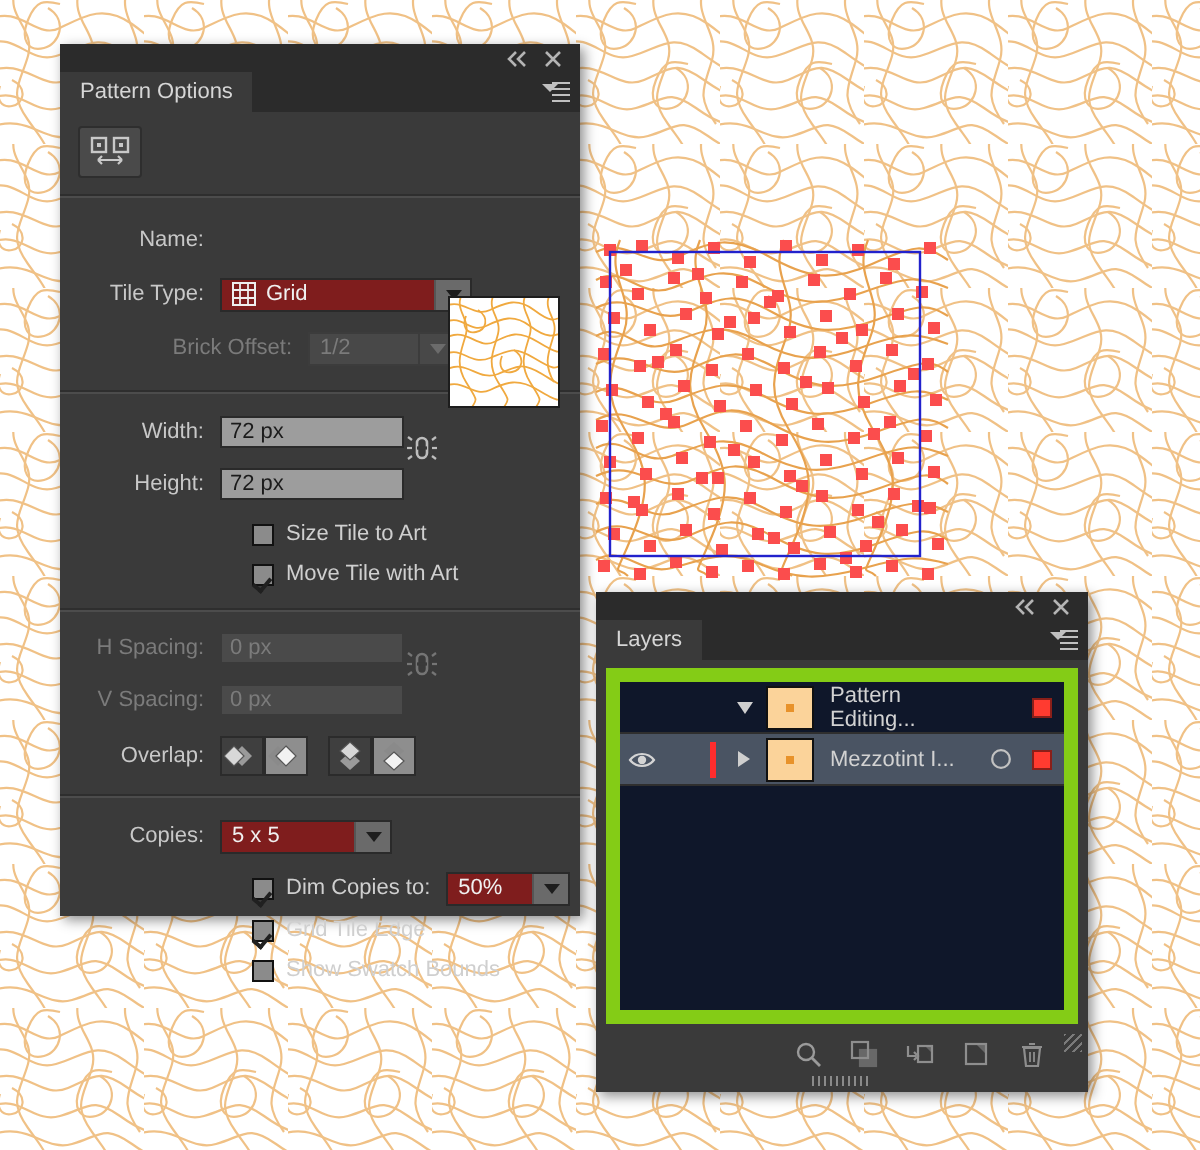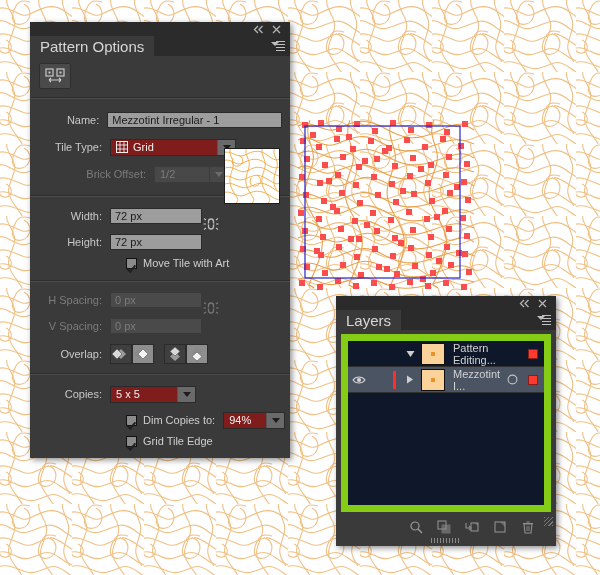--- a/index.html
+++ b/index.html
@@ -19,21 +19,21 @@
   #artwork{position:absolute;left:296px;top:118px;width:180px;height:172px;}
   #artwork svg{position:absolute;inset:0;}
 
   
   .panel{position:absolute;background:#3a3a3a;box-shadow:2px 2px 6px rgba(0,0,0,.45);}
   .panel-topbar{height:14px;background:#2b2b2b;position:relative;}
   .panel-topbar .ctrl{position:absolute;top:2px;width:12px;height:11px;
       display:flex;align-items:center;justify-content:center;color:#b4b4b4;font-size:9px;line-height:1;}
   .tabstrip{height:20px;background:#2b2b2b;display:flex;align-items:flex-end;position:relative;}
   .tab{height:20px;padding:0 10px;display:flex;align-items:center;color:#d6d6d6;
-       font-size:15px;background:#3a3a3a;}
+       font-size:11px;background:#3a3a3a;}
   .tab.inactive{background:#2b2b2b;flex:1;}
   .panel-menu{position:absolute;right:5px;top:4px;width:14px;height:12px;}
   .panel-menu .l{position:absolute;right:0;height:1px;background:#c0c0c0;}
   .panel-menu .tri{position:absolute;left:0;top:2px;width:0;height:0;
       border-left:4px solid transparent;border-right:4px solid transparent;border-top:4px solid #c0c0c0;}
 
   
   #pattern-options{left:30px;top:22px;width:260px;height:436px;}
   #po-body{padding:0;color:#c8c8c8;}
   .tile-tool-row{padding:7px 0 6px 9px;}
@@ -70,21 +70,21 @@
   .chkrow{display:flex;align-items:center;height:20px;padding-left:96px;color:#cfcfcf;font-size:11px;}
 
   .linkicon{position:absolute;width:18px;height:18px;}
   .ovl-group{display:flex;}
   .ovl-btn{width:22px;height:20px;background:#3f3f3f;border:1px solid #2b2b2b;
       display:flex;align-items:center;justify-content:center;box-sizing:border-box;}
   .ovl-btn.on{background:#8e8e8e;}
   .ovl-pair{display:flex;margin-right:10px;}
 
   
-  #layers-panel{left:298px;top:296px;width:220px;height:250px;margin-left:38px;}
+  #layers-panel{left:298px;top:296px;width:246px;height:250px;}
   .lp-body{background:#3a3a3a;padding:4px 5px 0 5px;}
   .lp-list{background:#0f172a;border:7px solid #84cc16;height:178px;box-sizing:border-box;}
   .layer-row{display:flex;align-items:center;height:26px;box-sizing:border-box;
       border-bottom:1px solid #2f2f2f;color:#cfcfcf;font-size:11px;}
   .layer-row.selected{background:#4a5463;}
   .lr-eye{width:22px;display:flex;align-items:center;justify-content:center;}
   .lr-lock{width:20px;}
   .lr-color{width:9px;display:flex;justify-content:center;}
   .lr-color span{width:3px;height:18px;background:#ff2d2d;display:block;}
   .lr-tri{width:22px;display:flex;align-items:center;justify-content:center;}
@@ -316,21 +316,20 @@
           <rect x="12" y="1" width="7" height="7" fill="none" stroke="#c9c9c9" stroke-width="1.2"></rect>
           <rect x="14.5" y="3.5" width="2" height="2" fill="#c9c9c9"></rect>
           <path d="M4 12 H16 M4 12 L6 10 M4 12 L6 14 M16 12 L14 10 M16 12 L14 14" stroke="#c9c9c9" stroke-width="1.1" fill="none"></path>
         </svg>
       </div>
     </div>
     <div class="hr"></div>
 
     <div class="row" style="margin-top:10px;">
       <div class="lbl">Name:</div>
-      <div class="fld" style="width:182px;">Mezzotint Irregular - 1</div>
     </div>
 
     <div class="row" style="margin-top:5px;">
       <div class="lbl">Tile Type:</div>
       <div class="sel" style="width:126px;">
         <span class="selval">
           <span class="grid-ico">
             <svg width="12" height="12" viewBox="0 0 12 12">
               <rect x="0.5" y="0.5" width="11" height="11" fill="none" stroke="#efefef" stroke-width="1"></rect>
               <path d="M4 0.5 V11.5 M8 0.5 V11.5 M0.5 4 H11.5 M0.5 8 H11.5" stroke="#efefef" stroke-width="0.9"></path>
@@ -395,20 +394,24 @@
               <path d="M4 9 L1.5 9"></path>
               <path d="M4 13 L2 14.5"></path>
             <path d="M14 5 L16 3.5"></path>
               <path d="M14 9 L16.5 9"></path>
               <path d="M14 13 L16 14.5"></path>
           </g>
         </svg>
       </div>
     </div>
 
+    <div class="chkrow" style="margin-top:4px;">
+      <span class="chk"></span>
+      <span>Size Tile to Art</span>
+    </div>
     <div class="chkrow">
       <span class="chk on"></span>
       <span>Move Tile with Art</span>
     </div>
 
     <div class="hr" style="margin:7px 0 0 0;"></div>
 
     <div class="row" style="margin-top:7px;">
       <div class="lbl dim">H Spacing:</div>
       <div class="fld dim" style="width:92px;">0 px</div>
@@ -479,31 +482,35 @@
             <i></i>
           </span>
       </div>
     </div>
 
     <div class="chkrow" style="margin-top:4px;height:22px;">
       <span class="chk on"></span>
       <span>Dim Copies to:</span>
       <span class="sel" style="width:62px;margin-left:8px;">
         <span class="selval">
-            <span>94%</span>
+            <span>50%</span>
           </span>
         <span class="arrowbox">
             <i></i>
           </span>
       </span>
     </div>
 
     <div class="chkrow">
       <span class="chk on"></span>
       <span>Grid Tile Edge</span>
+    </div>
+    <div class="chkrow">
+      <span class="chk"></span>
+      <span>Show Swatch Bounds</span>
     </div>
 
   </div>
 </div>
 
 <div class="panel" id="layers-panel">
   <div class="corner-fold"></div>
 
   <div class="panel-topbar">
     <div class="ctrl" style="right:26px;">

